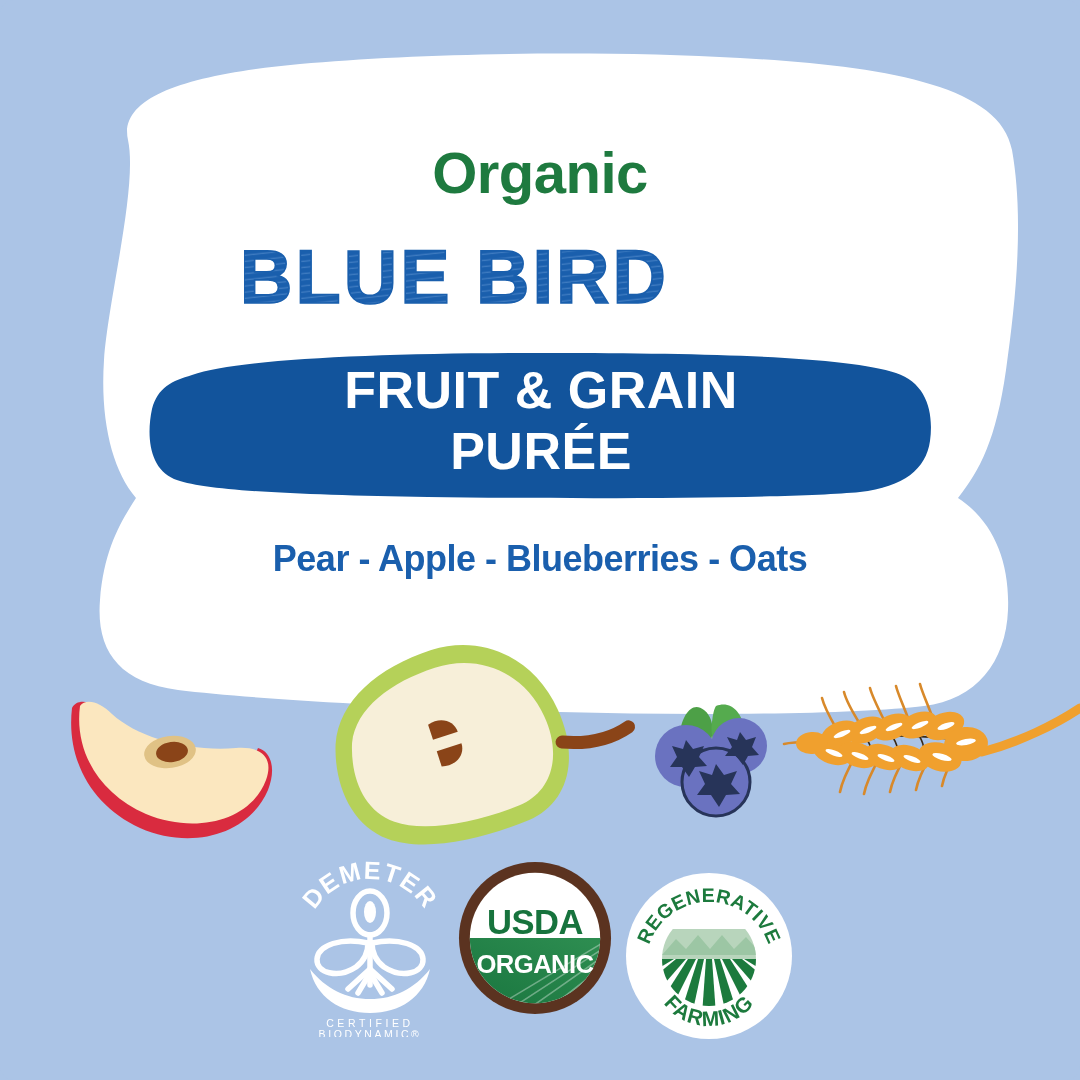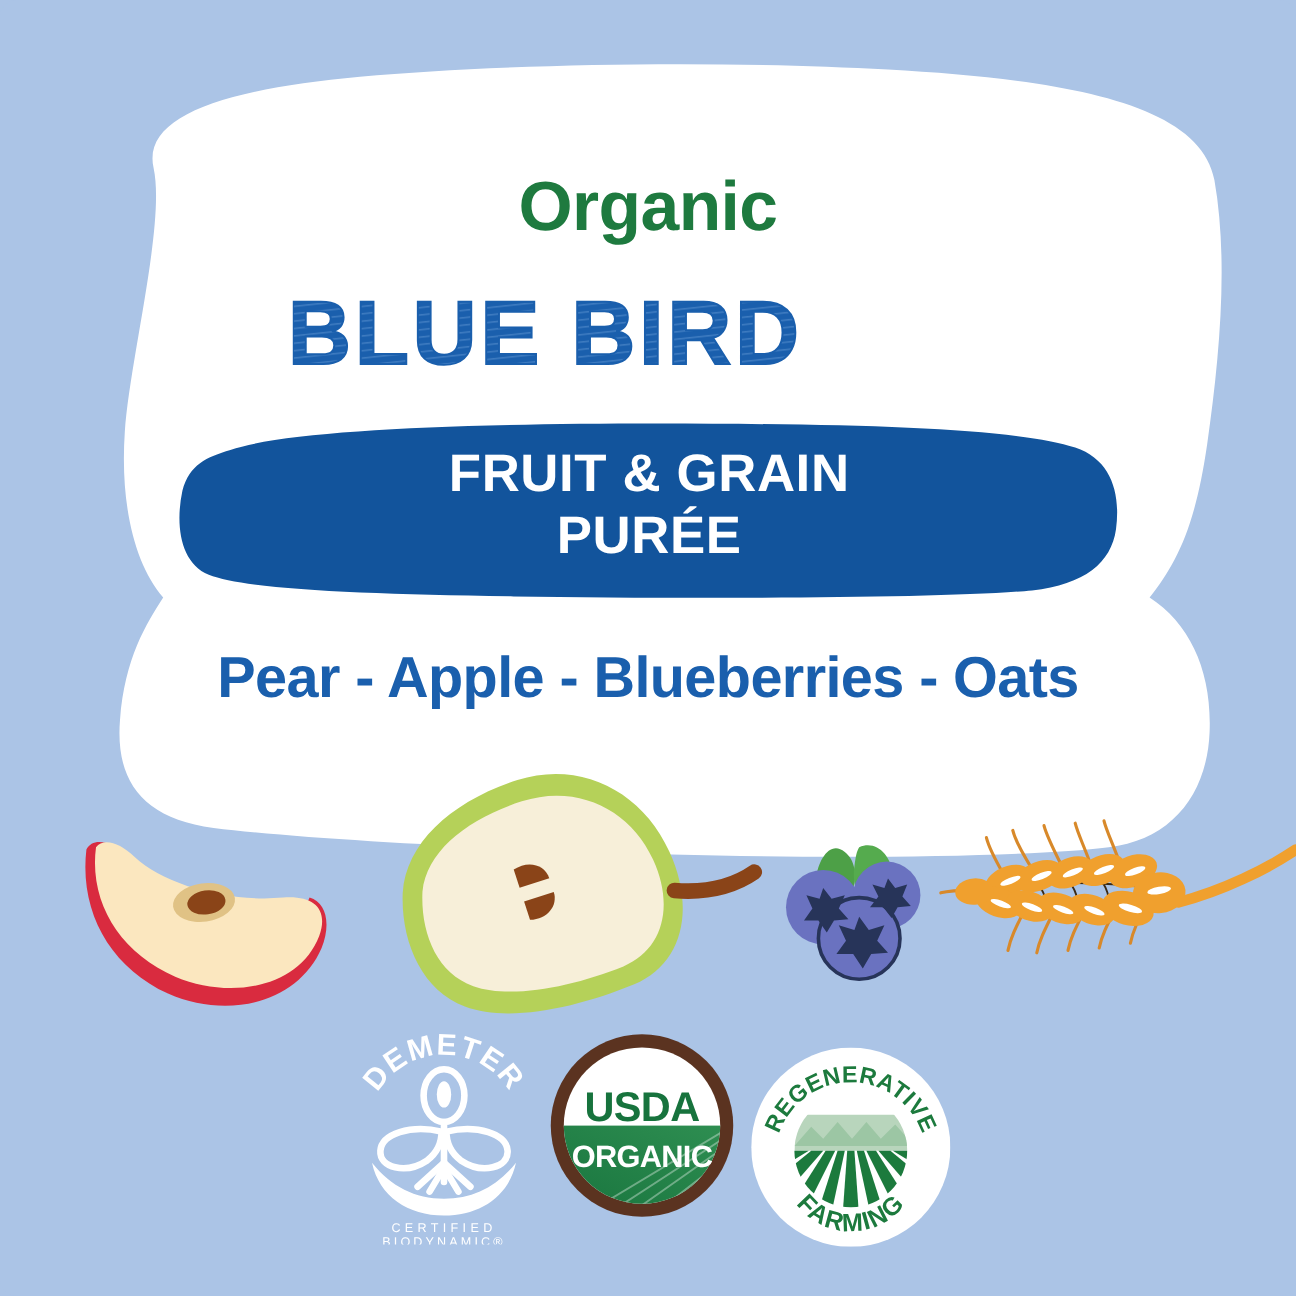--- a/index.html
+++ b/index.html
@@ -44,30 +44,30 @@
   #banner{
     position:absolute;
     left:148px; top:341px;
     width:786px; height:160px;
   }
   #banner .bannerbg{ position:absolute; left:0; top:0; }
   #banner .bannertext{
     position:absolute; left:0; top:0; width:786px; height:160px;
     display:flex; flex-direction:column; align-items:center; justify-content:center;
     color:#ffffff;
-    font-size:44px; font-weight:bold;
+    font-size:52px; font-weight:bold;
     line-height:1.18;
     letter-spacing:0.5px;
   }
   #banner .bannertext span{ display:block; }
 
   #ingredients{
     position:absolute;
     left:0; top:538px; width:1080px;
-    font-size:48px;
+    font-size:36px;
     font-weight:bold;
     color:#1a5fad;
     letter-spacing:-0.5px;
   }
 
   
   #badges{
     position:absolute;
     left:0; top:855px; width:1080px; height:185px;
     z-index:8;

